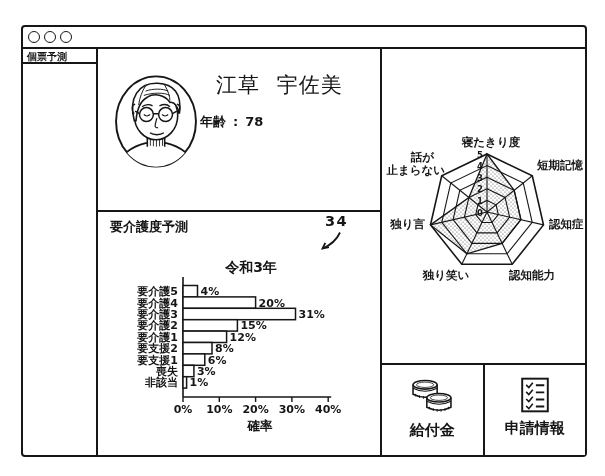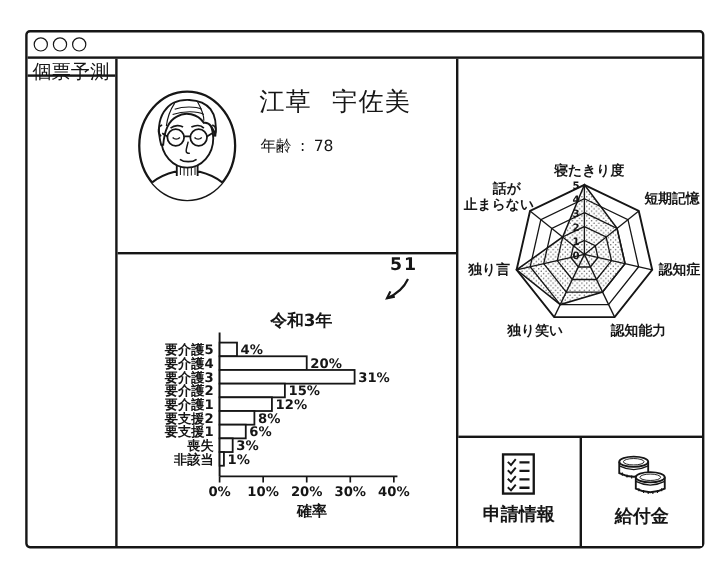--- a/index.html
+++ b/index.html
@@ -8,30 +8,30 @@
     font-family:"DejaVu Sans",sans-serif;color:#161616;overflow:hidden;
   }
   .window{position:absolute;left:21px;top:25px;width:562px;height:428px;
     border:2px solid #161616;border-radius:4px;background:#fff}
   
   .titlebar{position:absolute;left:0;top:0;right:0;height:20px;
     border-bottom:2px solid #161616;display:flex;align-items:center;gap:4px;padding-left:5px}
   .wc{width:10px;height:10px;border:1.7px solid #161616;border-radius:50%;box-sizing:content-box}
   
   .sidebar{position:absolute;left:0;top:22px;bottom:0;width:73px;border-right:2px solid #161616}
-  .side-item{font-size:16px;font-weight:400;padding:2px 3px 0 4px;white-space:nowrap;cursor:pointer}
+  .side-item{font-size:10px;font-weight:700;padding:2px 3px 0 4px;white-space:nowrap;cursor:pointer}
   .side-item.first{height:15px;box-sizing:border-box;border-bottom:2px solid #161616;padding-top:1px}
   .side-item.second{margin-top:12px}
   
   .center{position:absolute;left:75px;top:22px;bottom:0;width:282px;border-right:2px solid #161616}
   .profile{position:absolute;top:0;left:0;width:100%;height:161px;border-bottom:2px solid #161616}
   .avatar{position:absolute;left:14px;top:23px}
   .pname{position:absolute;left:118px;top:22px;font-size:21px;font-weight:400;
     white-space:nowrap;word-spacing:9px;letter-spacing:1px}
-  .prow{position:absolute;left:119px;font-size:13px;font-weight:400;white-space:nowrap}
+  .prow{position:absolute;left:102px;font-size:13px;font-weight:700;white-space:nowrap}
   .prow .sep{display:inline-block;margin:0 7px}
   .prow1{top:64px}.prow2{top:88px}.prow3{top:112px}
   .carebox{position:absolute;top:163px;left:0;right:0;bottom:0}
   .care-title{position:absolute;left:12px;top:6px;font-size:13px;font-weight:700;white-space:nowrap}
   .refnum{position:absolute;left:227px;top:1px;font-size:14.5px;font-weight:600;letter-spacing:1.5px}
   .ref-arrow{position:absolute;left:219px;top:19px}
   #bar-svg{position:absolute;left:2px;top:44px}
   
   .rightpanel{position:absolute;left:359px;top:22px;right:0;bottom:0}
   .radar-zone{position:absolute;top:0;left:0;right:0;height:314px;border-bottom:2px solid #161616}
@@ -93,21 +93,22 @@
         <path d="M51,53 C50,57 49,60 49,62 C49,64 51,64.5 52.5,64" fill="none" stroke="#161616" stroke-width="1.4"></path>
         <path d="M43,70 C47,73 55,73 59,70" fill="none" stroke="#161616" stroke-width="1.6"></path>
       </svg>
       <div class="pname">江草 宇佐美</div>
       <div class="prow prow1">
         <span>年齢</span><span class="sep">:</span><span>78</span>
       </div>
     </div>
 
     <div class="carebox">
-      <div class="refnum">51</div>
+      <div class="care-title">要介護度予測</div>
+      <div class="refnum">34</div>
       <svg class="ref-arrow" width="26" height="20" viewBox="0 0 26 20">
         <path d="M23,1.5 C20,8 14,14 5.5,17.5" fill="none" stroke="#161616" stroke-width="1.8"></path>
         <path d="M12,16.2 L5.5,17.5 L8.3,11.8" fill="none" stroke="#161616" stroke-width="1.8"></path>
       </svg>
       <svg id="bar-svg" width="280" height="198" viewBox="0 0 280 198">
           <text x="151" y="16" text-anchor="middle" class="ct">令和3年</text>
           <line x1="83" y1="21" x2="83" y2="141" stroke="#161616" stroke-width="1.6"></line>
           <rect x="83" y="29.5" width="14.5" height="11.4" fill="#ffffff" stroke="#161616" stroke-width="1.5"></rect>
           <text x="78" y="39.2" text-anchor="end" class="cl">要介護5</text>
           <text x="100.5" y="39.2" class="vl">4%</text>
@@ -186,43 +187,43 @@
           <text x="163" y="107" text-anchor="start" class="rl">認知症</text>
           <text x="146" y="158" text-anchor="middle" class="rl">認知能力</text>
           <text x="60" y="158" text-anchor="middle" class="rl">独り笑い</text>
           <text x="39" y="107" text-anchor="end" class="rl">独り言</text>
           <text x="48" y="40" text-anchor="end" class="rl">話が</text>
           <text x="59" y="53" text-anchor="end" class="rl">止まらない</text>
         </svg>
     </div>
     <div class="actions">
       <div class="action">
-        <svg width="30" height="38" viewBox="0 0 34 42">
-          <rect x="2.5" y="2.5" width="29" height="37" fill="#fff" stroke="#161616" stroke-width="2.2"></rect>
-          <g fill="none" stroke="#161616">
-            <path stroke-width="1.8" d="M7,9.5 l3,3 l4.5,-5.5 M7,17.5 l3,3 l4.5,-5.5 M7,25.5 l3,3 l4.5,-5.5 M7,33.5 l3,3 l4.5,-5.5"></path>
-            <path stroke-width="2.2" d="M18,10 H27.5 M18,18 H27.5 M18,26 H27.5 M18,34 H27.5"></path>
-          </g>
-        </svg>
-        <div class="action-label">申請情報</div>
-      </div>
-      <div class="action">
         <svg width="50" height="40" viewBox="0 0 58 46">
           <g>
             <path d="M7,10 L7,21 Q21,28 35,21 L35,10" fill="#fff" stroke="#161616" stroke-width="1.8"></path>
             <path d="M7,14 Q21,21 35,14" fill="none" stroke="#161616" stroke-width="1.2"></path>
             <path d="M10,20.5 v3 M14.5,22.3 v3 M19,23.2 v3 M23.5,23.2 v3 M28,22.3 v3 M32,20.5 v3" stroke="#161616" stroke-width="1.1"></path>
             <ellipse cx="21" cy="10" rx="14" ry="5" fill="#fff" stroke="#161616" stroke-width="1.8"></ellipse>
             <ellipse cx="21" cy="10" rx="10" ry="3.1" fill="none" stroke="#161616" stroke-width="0.9"></ellipse>
           </g>
           <g transform="translate(16,15)">
             <path d="M7,10 L7,21 Q21,28 35,21 L35,10" fill="#fff" stroke="#161616" stroke-width="1.8"></path>
             <path d="M7,14 Q21,21 35,14" fill="none" stroke="#161616" stroke-width="1.2"></path>
             <path d="M10,20.5 v3 M14.5,22.3 v3 M19,23.2 v3 M23.5,23.2 v3 M28,22.3 v3 M32,20.5 v3" stroke="#161616" stroke-width="1.1"></path>
             <ellipse cx="21" cy="10" rx="14" ry="5" fill="#fff" stroke="#161616" stroke-width="1.8"></ellipse>
             <ellipse cx="21" cy="10" rx="10" ry="3.1" fill="none" stroke="#161616" stroke-width="0.9"></ellipse>
           </g>
         </svg>
         <div class="action-label">給付金</div>
       </div>
+      <div class="action">
+        <svg width="30" height="38" viewBox="0 0 34 42">
+          <rect x="2.5" y="2.5" width="29" height="37" fill="#fff" stroke="#161616" stroke-width="2.2"></rect>
+          <g fill="none" stroke="#161616">
+            <path stroke-width="1.8" d="M7,9.5 l3,3 l4.5,-5.5 M7,17.5 l3,3 l4.5,-5.5 M7,25.5 l3,3 l4.5,-5.5 M7,33.5 l3,3 l4.5,-5.5"></path>
+            <path stroke-width="2.2" d="M18,10 H27.5 M18,18 H27.5 M18,26 H27.5 M18,34 H27.5"></path>
+          </g>
+        </svg>
+        <div class="action-label">申請情報</div>
+      </div>
     </div>
   </div>
 </div>
 
 </body></html>

